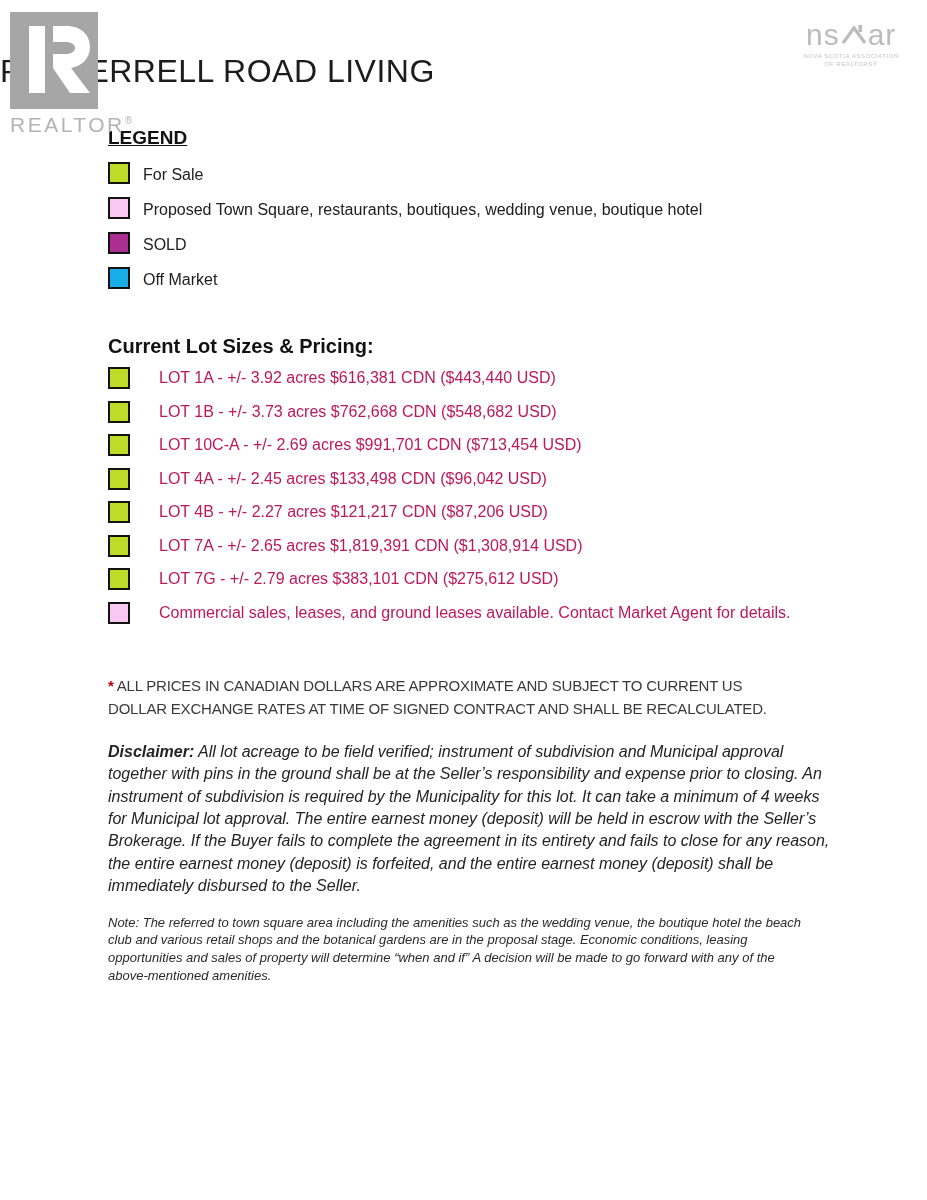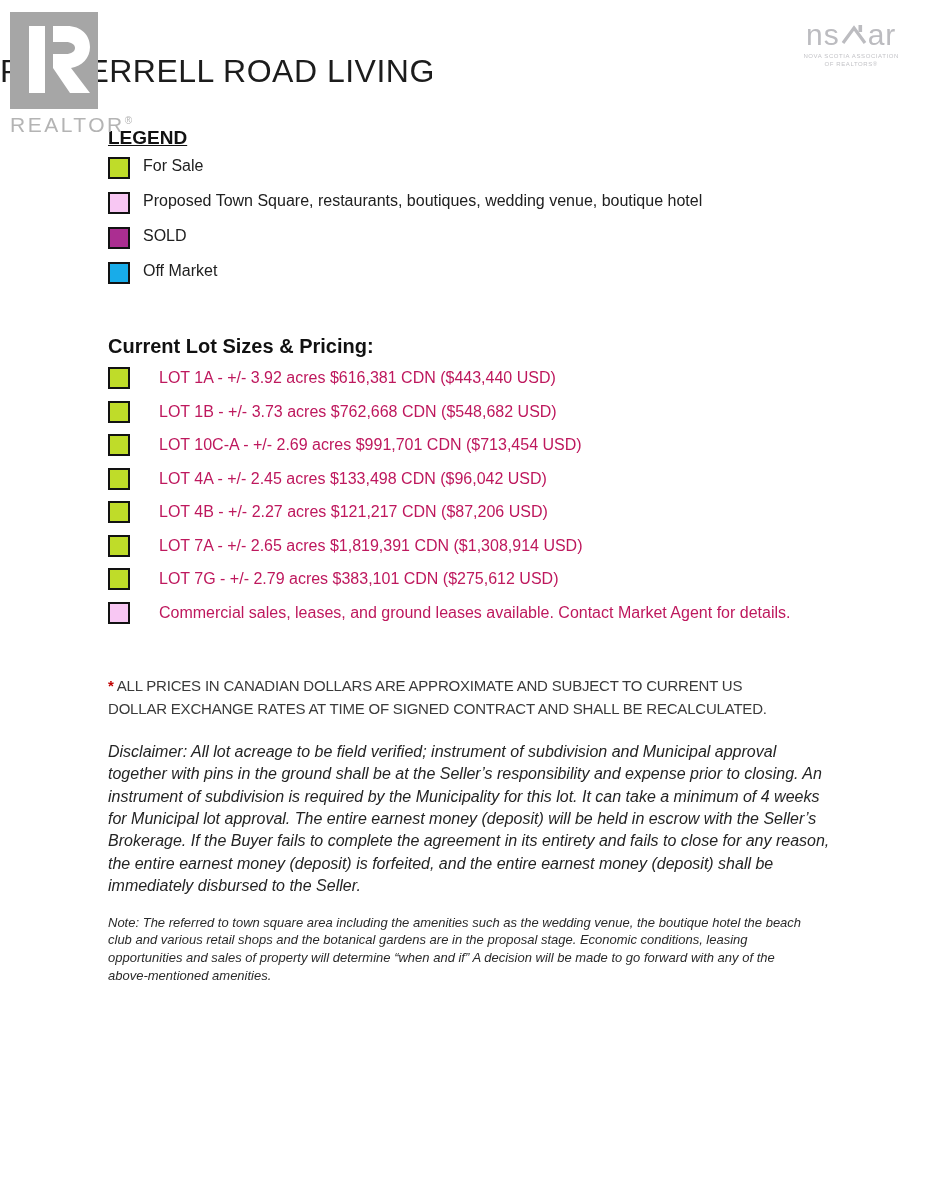--- a/index.html
+++ b/index.html
@@ -40,21 +40,21 @@
     line-height:1.1;
   }
 
   
   .content { margin-left:108px; margin-right:90px; }
 
   .legend-heading {
     margin-top:38px;
     font-size:19px; font-weight:700; color:#111;text-decoration:underline;
   }
-  .swatch-row { display:flex; align-items:flex-start; margin-top:8px; height:27px; }
+  .swatch-row { display:flex; align-items:flex-end; margin-top:8px; height:27px; }
   .swatch {
     width:22px; height:22px; flex:0 0 22px;
     border:2.5px solid #121212;
     display:inline-block;
   }
   .legend-label { margin-left:13px; font-size:16px; color:#202020; }
 
   .pricing-heading {
     margin-top:46px;
     font-size:20px; font-weight:700; color:#111;
@@ -71,21 +71,21 @@
     letter-spacing:-0.2px;
   }
   .asterisk { font-weight:700; }
 
   .disclaimer {
     margin-top:20px;
     width:722px;
     font-size:16px; font-style:italic;
     line-height:22.4px; color:#242424;
   }
-  .disclaimer-label { font-weight:400;text-align:center; }
+  .disclaimer-label { font-weight:700;text-align:center; }
 
   .note {
     margin-top:16px;
     width:706px;
     font-size:13px; font-style:italic;
     line-height:17.8px; color:#2a2a2a;
   }
 </style>
 </head>
 <body>

